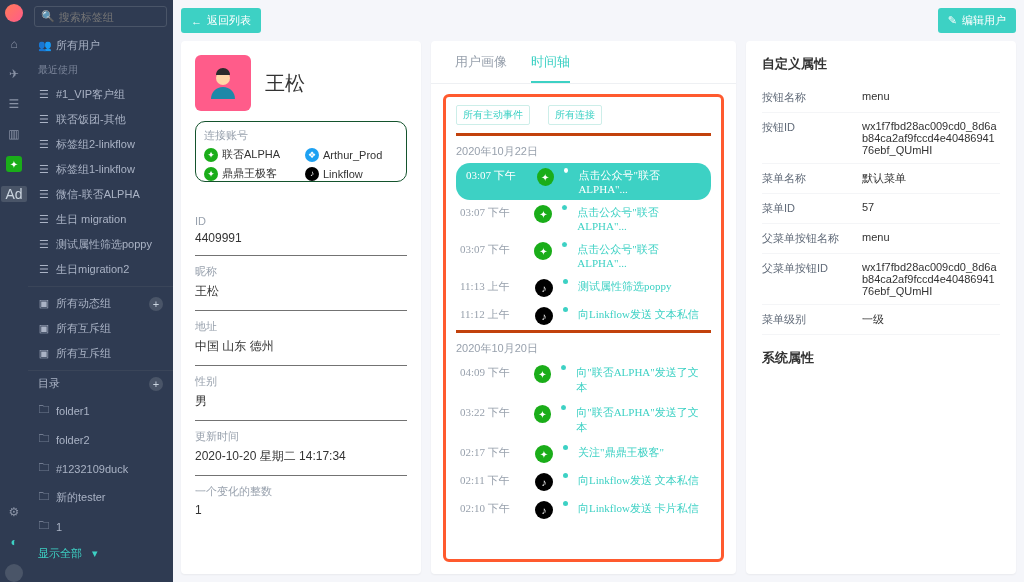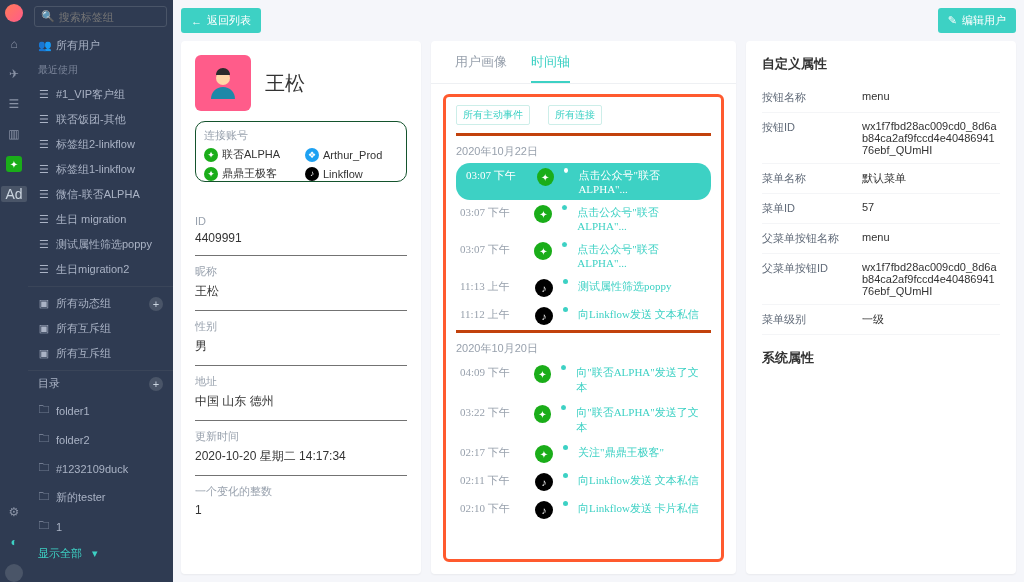--- a/index.html
+++ b/index.html
@@ -244,26 +244,26 @@
         <div id="fields">
             <div class="field">
               <div class="lbl">ID</div>
               <div class="fval">4409991</div>
             </div>
             <div class="field">
               <div class="lbl">昵称</div>
               <div class="fval">王松</div>
             </div>
             <div class="field">
+              <div class="lbl">地址</div>
+              <div class="fval">中国 山东 德州</div>
+            </div>
+            <div class="field">
               <div class="lbl">性别</div>
               <div class="fval">男</div>
-            </div>
-            <div class="field">
-              <div class="lbl">地址</div>
-              <div class="fval">中国 山东 德州</div>
             </div>
             <div class="field">
               <div class="lbl">更新时间</div>
               <div class="fval">2020-10-20 星期二 14:17:34</div>
             </div>
             <div class="field">
               <div class="lbl">一个变化的整数</div>
               <div class="fval">1</div>
             </div>
           </div>

